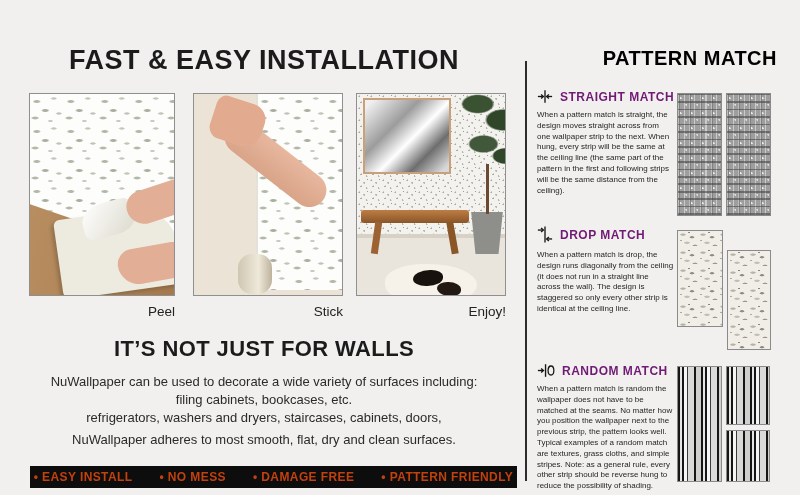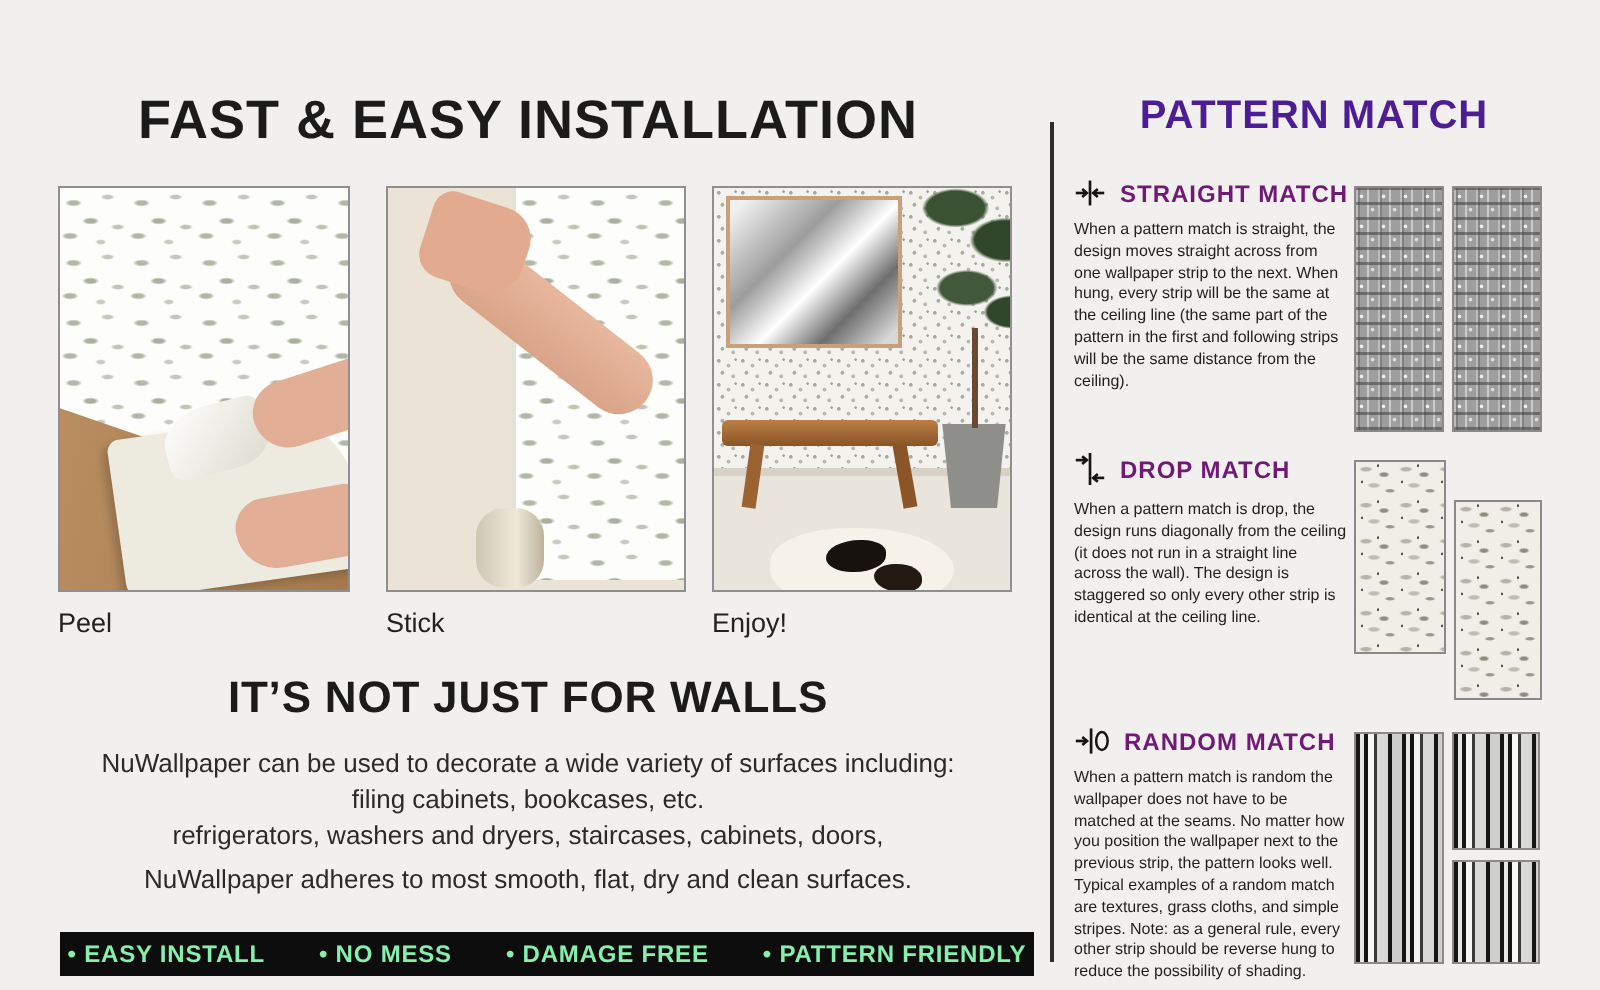--- a/index.html
+++ b/index.html
@@ -4,28 +4,28 @@
 <style>
   html,body{margin:0;padding:0;}
   body{font-family:"Liberation Sans", sans-serif; background:#f1f0ee;}
   #page{position:relative;width:800px;height:495px;background:#f1f0ee;overflow:hidden;margin-top:23px;}
 
   
   .main-title{position:absolute;left:0;top:22px;width:528px;text-align:center;
     font-size:27px;font-weight:800;letter-spacing:.5px;color:#1b1b1b;}
   .photo{position:absolute;top:70px;height:203px;border:1px solid #8f8f8f;box-sizing:border-box;
     overflow:hidden;background:#fff;}
-  .caption{position:absolute;top:281px;text-align:left;font-size:13.5px;color:#222;}
+  .caption{position:absolute;top:281px;text-align:right;font-size:13.5px;color:#222;}
   .sub-title{position:absolute;left:0;top:313px;width:528px;text-align:center;
     font-size:22px;font-weight:700;letter-spacing:.4px;color:#1b1b1b;}
   .para{position:absolute;left:0;width:528px;text-align:center;font-size:13px;
     line-height:18px;color:#2a2a2a;}
   .badge-bar{position:absolute;left:30px;top:443px;width:487px;height:22px;background:#0d0d0d;
     display:flex;align-items:center;justify-content:center;gap:27px;}
-  .badge{color:#86efac;font-size:12px;font-weight:800;letter-spacing:.4px;white-space:nowrap;}
+  .badge{color:#c2410c;font-size:12px;font-weight:800;letter-spacing:.4px;white-space:nowrap;}
 
   
   .leafy{background-color:#fdfdfc;background-image:
     radial-gradient(ellipse 6px 2.5px at 20% 25%, #b2b8a8 40%, transparent 72%),
     radial-gradient(ellipse 5px 2px at 70% 15%, #c3c7bb 40%, transparent 72%),
     radial-gradient(ellipse 6px 2.5px at 45% 55%, #a9b09f 40%, transparent 72%),
     radial-gradient(ellipse 5px 2px at 85% 65%, #bfc4b6 40%, transparent 72%),
     radial-gradient(ellipse 6px 2.5px at 15% 80%, #b2b8a8 40%, transparent 72%),
     radial-gradient(ellipse 4px 2px at 60% 90%, #c8ccc0 40%, transparent 72%);
     background-size:34px 30px;}
@@ -56,22 +56,22 @@
     background-size:12px 12px;}
 
   .sw{position:absolute;border:1px solid #8a8a8a;box-sizing:border-box;}
 
   
   .abs{position:absolute;}
   .skin{background:#e2ae95;}
 
   
   .divider{position:absolute;left:525px;top:38px;width:2px;height:420px;background:#2c2c2c;}
-  .pm-title{position:absolute;left:537px;top:24px;width:240px;text-align:center;
-    font-size:20px;font-weight:800;letter-spacing:.5px;color:#4c1d95;}
+  .pm-title{position:absolute;left:537px;top:24px;width:240px;text-align:right;
+    font-size:20px;font-weight:800;letter-spacing:.5px;color:#000000;}
   .section{position:absolute;left:537px;width:256px;}
   .sec-head{display:flex;align-items:center;gap:7px;}
   .sec-head .hd{font-size:12px;font-weight:800;letter-spacing:.5px;color:#701a75;}
   .sec-body{margin-top:6px;width:137px;font-size:8px;line-height:10.8px;color:#1f1f1f;}
   .micon{display:inline-flex;}
 </style>
 </head>
 <body>
 
 <div id="page">

